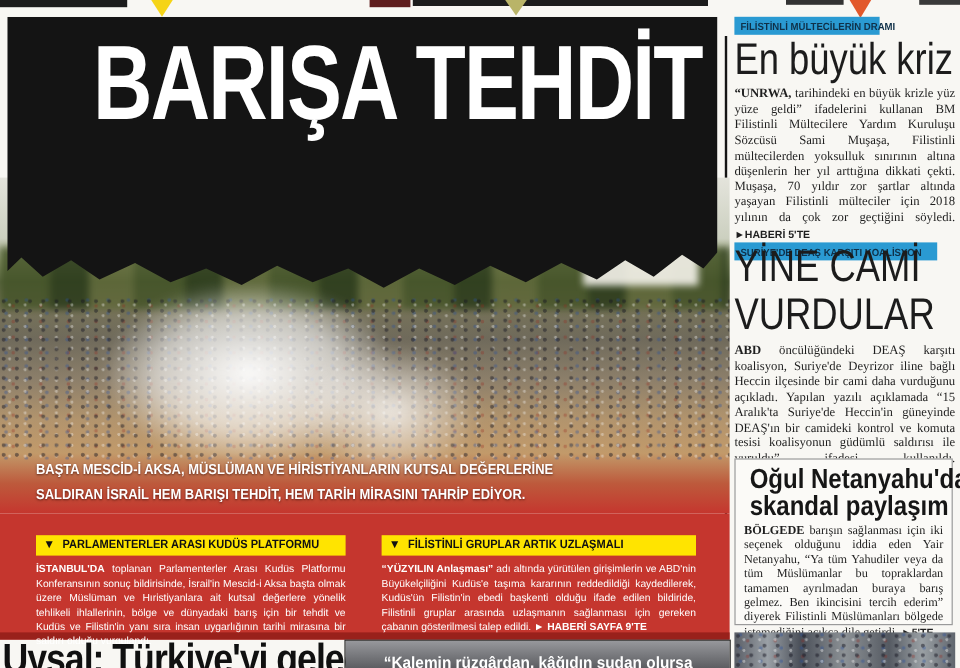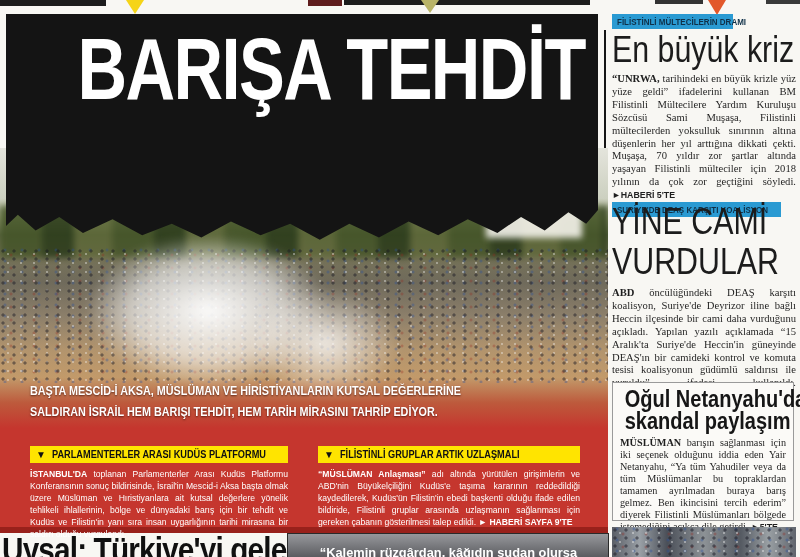--- a/index.html
+++ b/index.html
@@ -136,21 +136,21 @@
         <span class="dtri">▼</span>
         <span class="ylabel">PARLAMENTERLER ARASI KUDÜS PLATFORMU</span>
       </div>
       <p class="rbody"><b>İSTANBUL'DA</b><span> toplanan Parlamenterler Arası Kudüs Platformu Konferansının sonuç bildirisinde, İsrail'in Mescid-i Aksa başta olmak üzere Müslüman ve Hıristiyanlara ait kutsal değerlere yönelik tehlikeli ihlallerinin, bölge ve dünyadaki barış için bir tehdit ve Kudüs ve Filistin'in yanı sıra insan uygarlığının tarihi mirasına bir saldırı olduğu vurgulandı.</span></p>
     </div>
     <div class="rcolm right">
       <div class="ybar">
         <span class="dtri">▼</span>
         <span class="ylabel">FİLİSTİNLİ GRUPLAR ARTIK UZLAŞMALI</span>
       </div>
-      <p class="rbody"><b>“MÜSLÜMAN Anlaşması”</b><span> adı altında yürütülen girişimlerin ve ABD'nin Büyükelçiliğini Kudüs'e taşıma kararının reddedildiği kaydedilerek, Kudüs'ün Filistin'in ebedi başkenti olduğu ifade edilen bildiride, Filistinli gruplar arasında uzlaşmanın sağlanması için gereken çabanın gösterilmesi talep edildi. </span><span class="more">► HABERİ SAYFA 9'TE</span></p>
+      <p class="rbody"><b>“YÜZYILIN Anlaşması”</b><span> adı altında yürütülen girişimlerin ve ABD'nin Büyükelçiliğini Kudüs'e taşıma kararının reddedildiği kaydedilerek, Kudüs'ün Filistin'in ebedi başkenti olduğu ifade edilen bildiride, Filistinli gruplar arasında uzlaşmanın sağlanması için gereken çabanın gösterilmesi talep edildi. </span><span class="more">► HABERİ SAYFA 9'TE</span></p>
     </div>
   </div>
 
   <div class="uysal">Uysal: Türkiye'yi geleceğe</div>
 
   <div class="quotebox">
     <span>“Kalemin rüzgârdan, kâğıdın sudan olursa</span>
   </div>
 
   <div class="vrule"></div>
@@ -170,21 +170,21 @@
       <span>YİNE CAMİ</span><br>
       <span>VURDULAR</span>
     </div>
     <p class="serif p2"><b>ABD</b><span> öncülüğündeki DEAŞ karşıtı koalisyon, Suriye'de Deyrizor iline bağlı Heccin ilçesinde bir cami daha vurduğunu açıkladı. Yapılan yazılı açıklamada “15 Aralık'ta Suriye'de Heccin'in güneyinde DEAŞ'ın bir camideki kontrol ve komuta tesisi koalisyonun güdümlü saldırısı ile vuruldu” ifadesi kullanıldı. </span><span class="more">►HABERİ SAYFA 5'TE</span></p>
 
     <div class="netbox">
       <div class="net-h">
         <div>Oğul Netanyahu'dan</div>
         <div>skandal paylaşım</div>
       </div>
-      <p class="serif netbody"><b>MÜSLÜMAN</b><span> barışın sağlanması için iki seçenek olduğunu iddia eden Yair Netanyahu, “Ya tüm Yahudiler veya da tüm Müslümanlar bu topraklardan tamamen ayrılmadan buraya barış gelmez. Ben ikincisini tercih ederim” diyerek Filistinli Müslümanları bölgede istemediğini açıkça dile getirdi. </span><span class="more">►5'TE</span></p>
+      <p class="serif netbody"><b>BÖLGEDE</b><span> barışın sağlanması için iki seçenek olduğunu iddia eden Yair Netanyahu, “Ya tüm Yahudiler veya da tüm Müslümanlar bu topraklardan tamamen ayrılmadan buraya barış gelmez. Ben ikincisini tercih ederim” diyerek Filistinli Müslümanları bölgede istemediğini açıkça dile getirdi. </span><span class="more">►5'TE</span></p>
     </div>
 
     <div class="rphoto">
       <div class="ov dots"></div>
     </div>
   </div>
 
 </div>
 
 </body></html>

